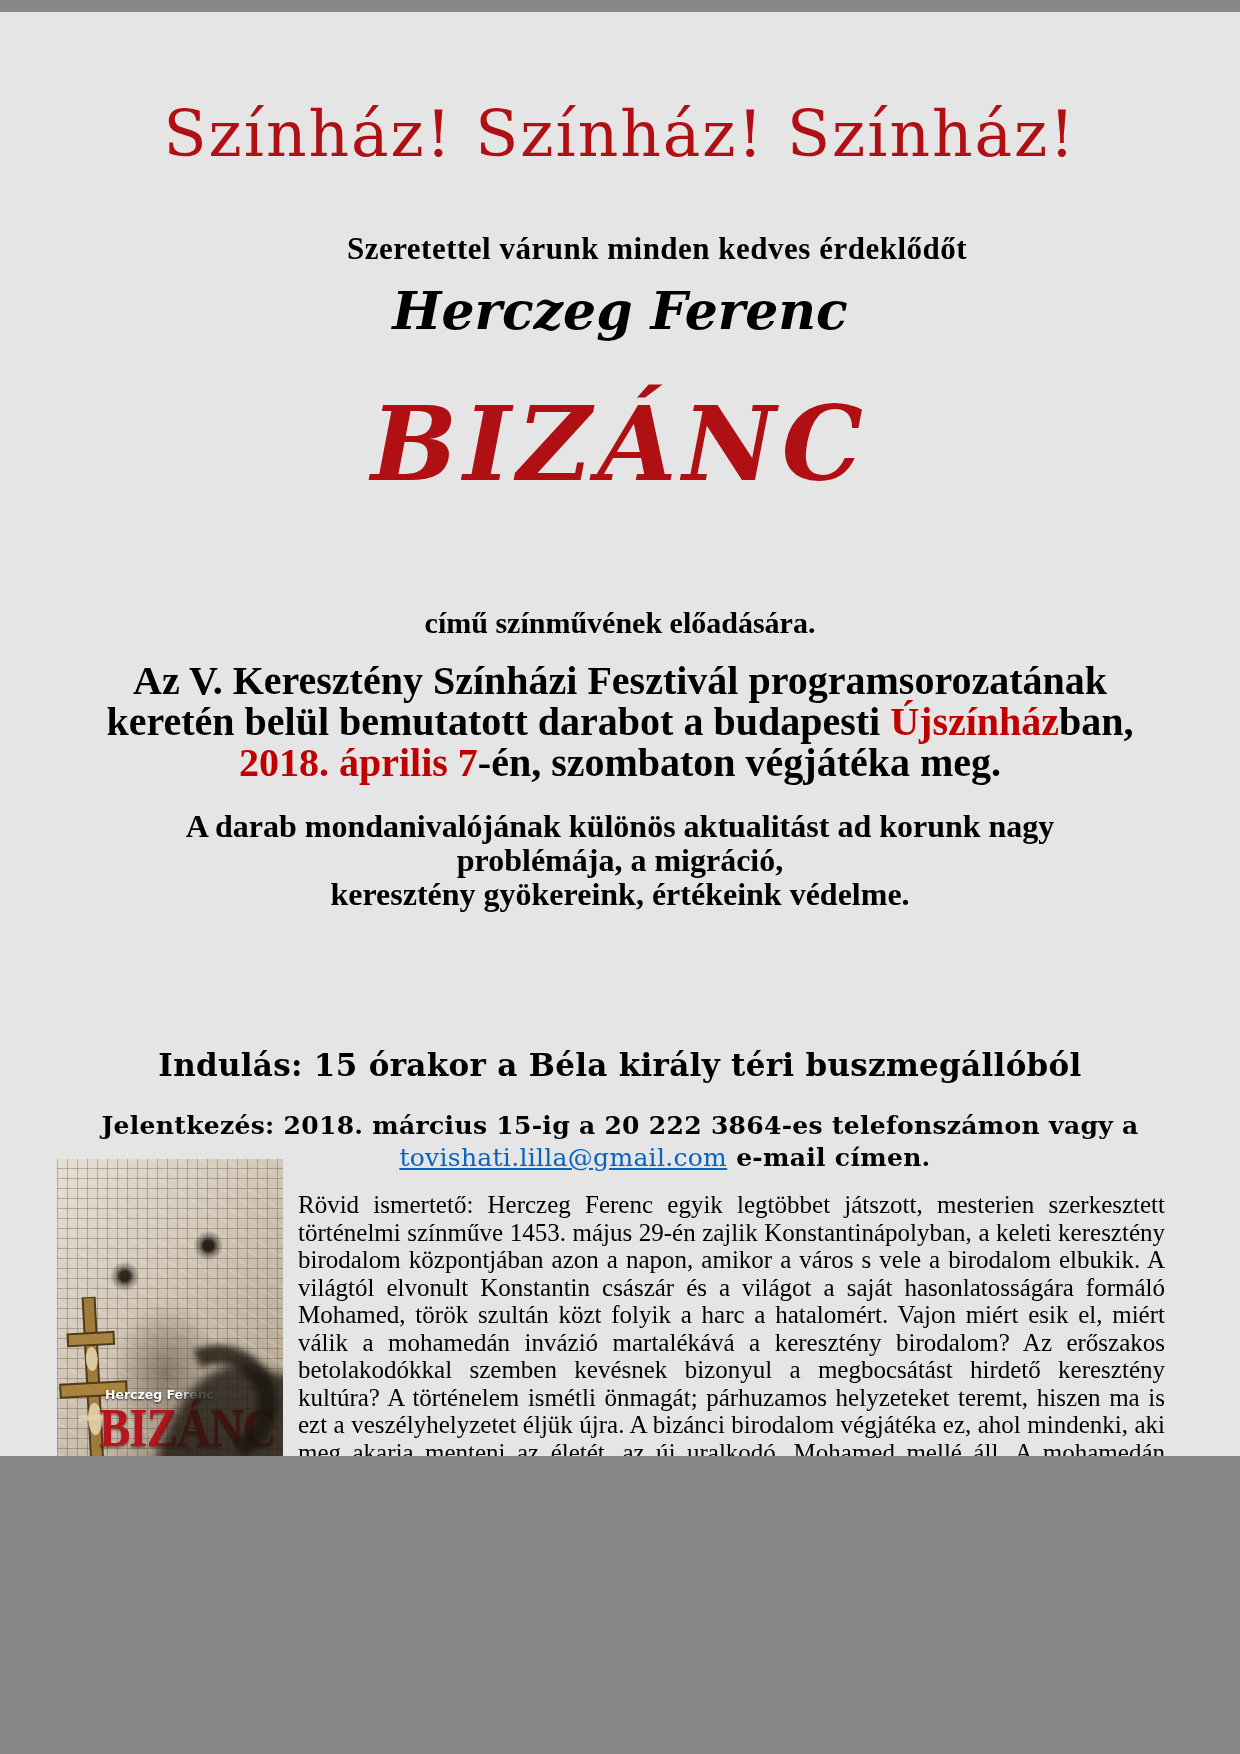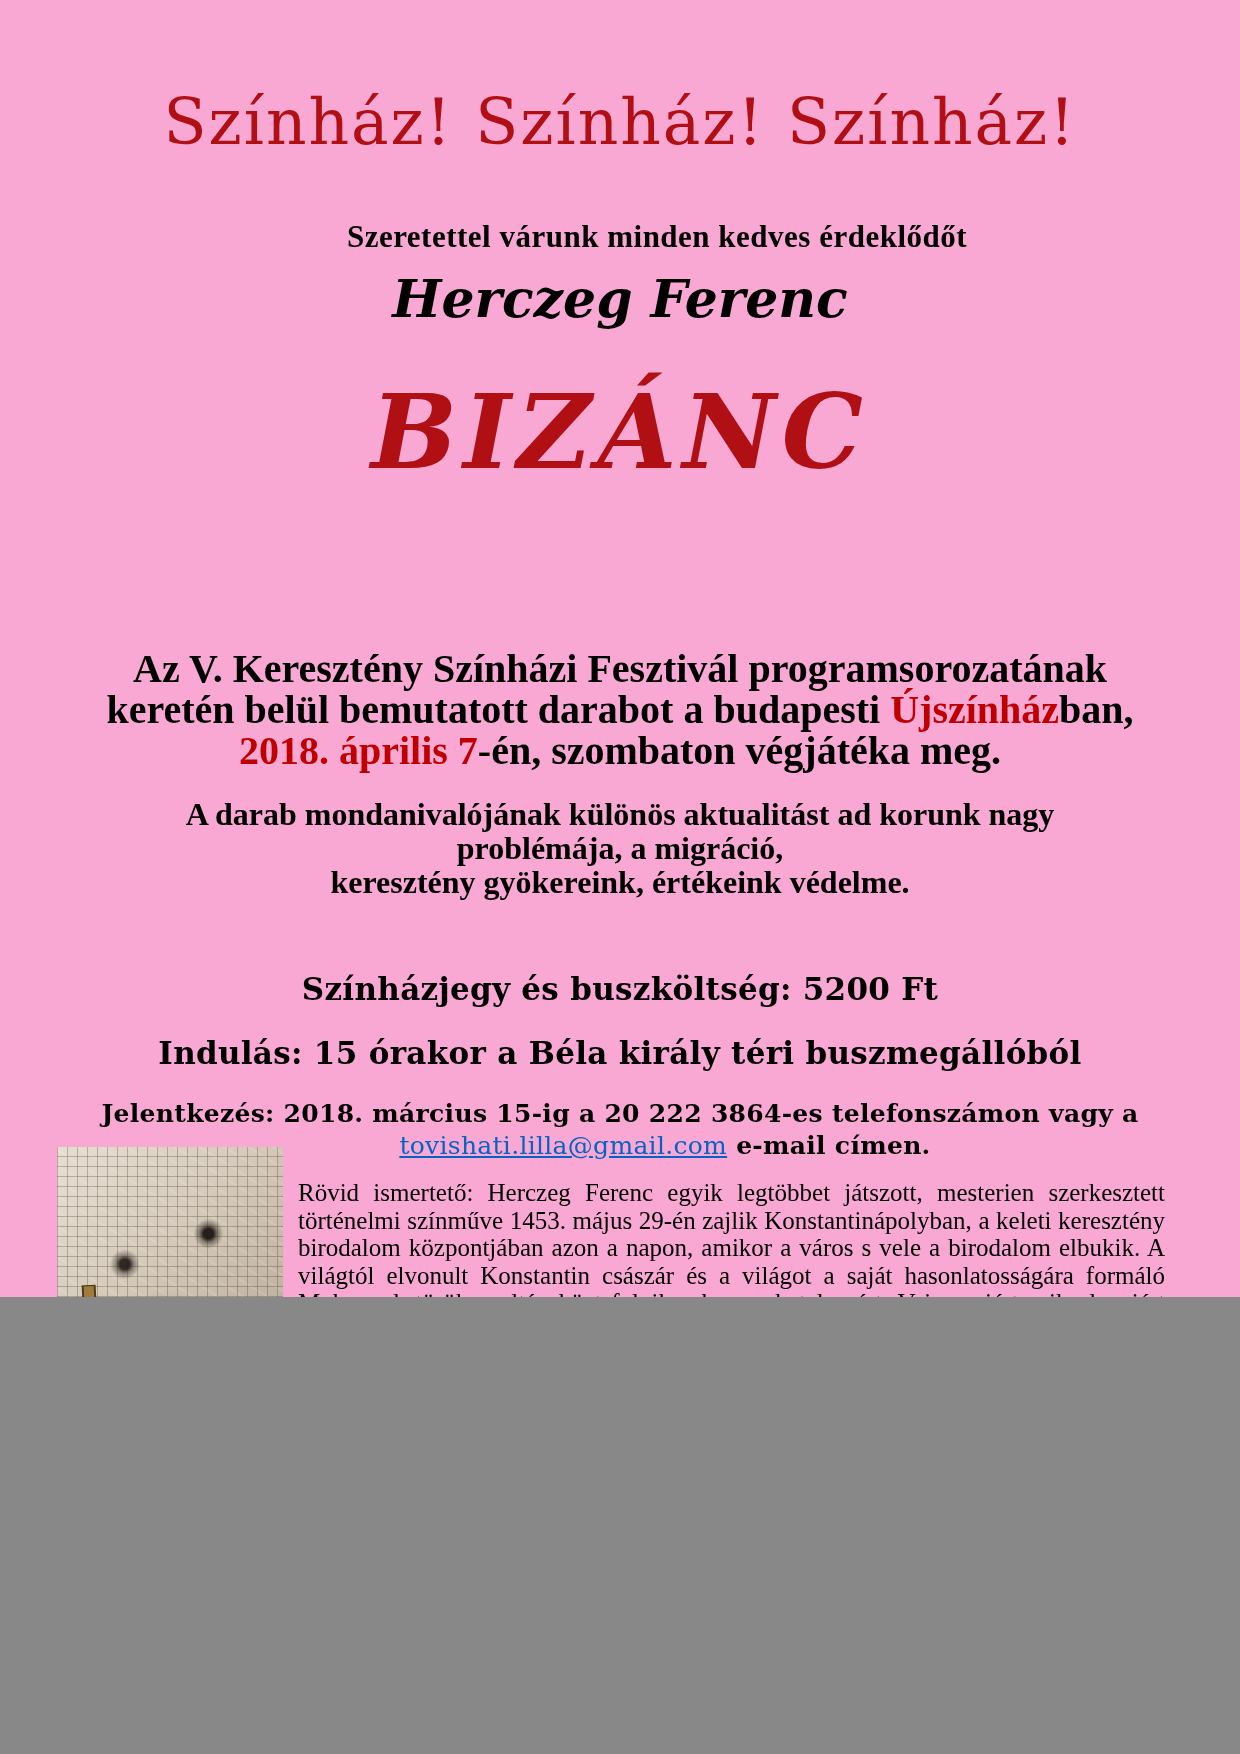--- a/index.html
+++ b/index.html
@@ -1,20 +1,20 @@
 <!DOCTYPE html>
 <html lang="hu"><head>
 <meta charset="utf-8">
 <style>
   html,body{margin:0;padding:0;background:#888;}
   .page{
     position:relative;
-    width:1240px;height:1297px;
-    margin:0 auto;
-    background:#f9a8d4;
+    width:1240px;height:1444px;
+    margin:12px auto;
+    background:#e5e5e5;
     overflow:hidden;
     font-family:"Liberation Serif", serif;
     color:#000;
   }
   .abs{position:absolute;left:0;width:100%;text-align:center;}
 
   
   .title{
     top:86px;
     font-family:"DejaVu Serif", serif;
@@ -210,34 +210,34 @@
 <div class="page">
 
   <div class="abs title">Színház! Színház! Színház!</div>
 
   <div class="abs subtitle">Szeretettel várunk minden kedves érdeklődőt</div>
 
   <div class="abs author">Herczeg Ferenc</div>
 
   <div class="abs bizanc">BIZÁNC</div>
 
+  <div class="abs cimu">című színművének előadására.</div>
 
   <div class="abs announce">
     <span>Az V. Keresztény Színházi Fesztivál programsorozatának</span><br>
     <span>keretén belül bemutatott darabot a budapesti </span><span class="red">Újszínház</span><span>ban,</span><br>
     <span class="red">2018. április 7</span><span>-én, szombaton végjátéka meg.</span>
   </div>
 
   <div class="abs message">
     <span>A darab mondanivalójának különös aktualitást ad korunk nagy</span><br>
     <span>problémája, a migráció,</span><br>
     <span>keresztény gyökereink, értékeink védelme.</span>
   </div>
 
-  <div class="abs deco price">Színházjegy és buszköltség: 5200 Ft</div>
 
   <div class="abs deco departure">Indulás: 15 órakor a Béla király téri buszmegállóból</div>
 
   <div class="abs deco reg1">Jelentkezés: 2018. március 15-ig a 20 222 3864-es telefonszámon vagy a</div>
 
   <div class="abs deco reg2">
     <a class="email-link">tovishati.lilla@gmail.com</a><span> e-mail címen.</span>
   </div>
 
   <div class="poster">

